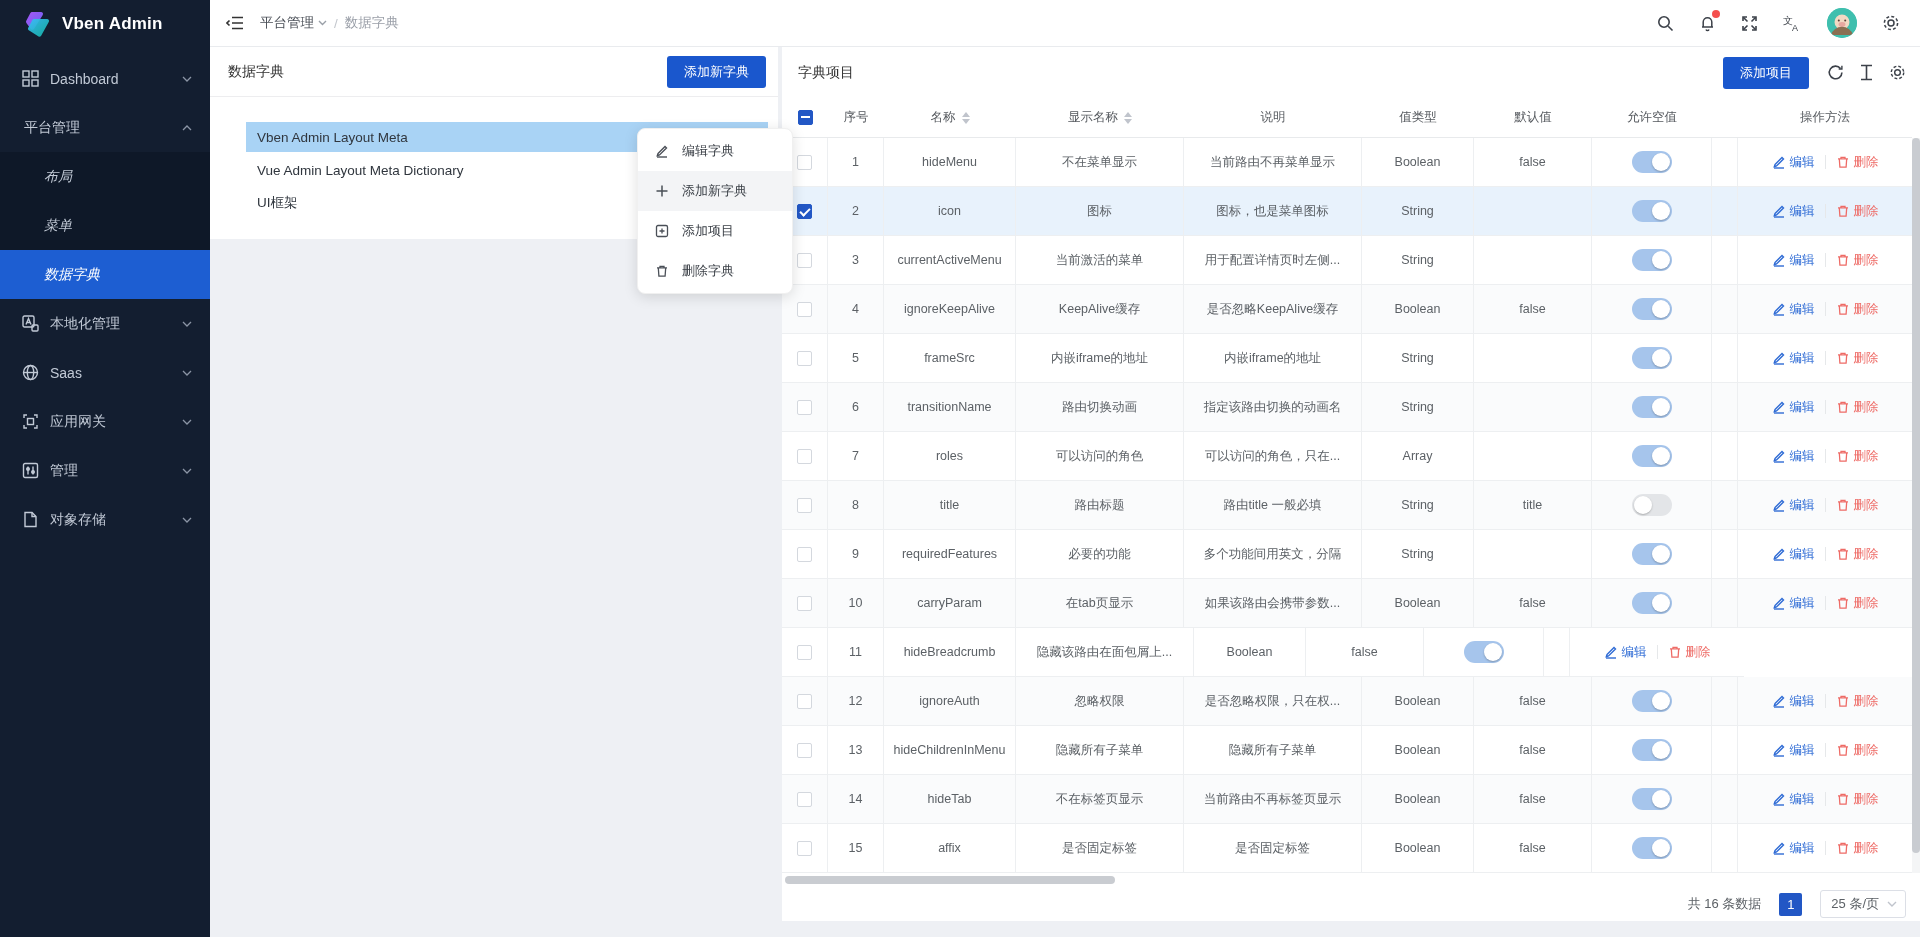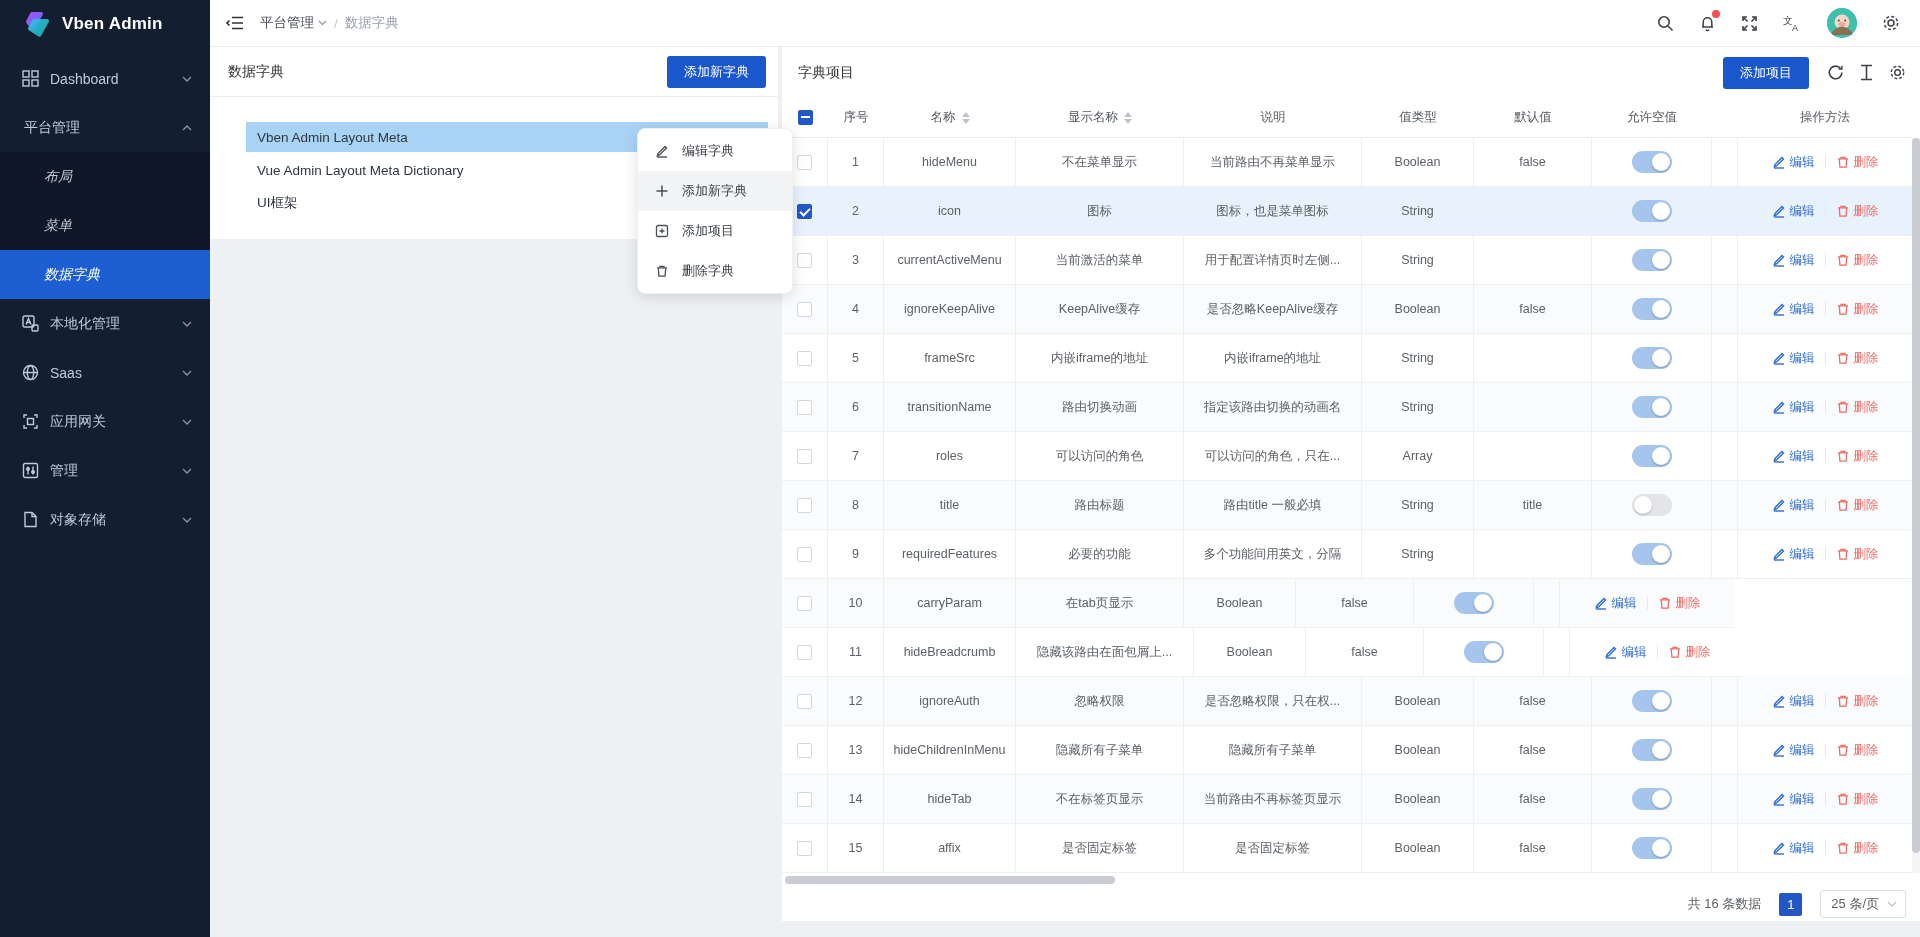--- a/index.html
+++ b/index.html
@@ -819,20 +819,23 @@
           </div>
           <div class="td" style="width: 56px; flex: 0 0 56px;">
             <span>10</span>
           </div>
           <div class="td" style="width: 132px; flex: 0 0 132px; text-align: center;">
             <span>carryParam</span>
           </div>
           <div class="td" style="width: 168px; flex: 0 0 168px;">
             <span>在tab页显示</span>
           </div>
+          <div class="td" style="width: 178px; flex: 0 0 178px;">
+            <span>如果该路由会携带参数...</span>
+          </div>
           <div class="td" style="width: 112px; flex: 0 0 112px;">
             <span>Boolean</span>
           </div>
           <div class="td" style="width: 118px; flex: 0 0 118px;">
             <span>false</span>
           </div>
           <div class="td" style="width: 120px; flex: 0 0 120px;">
             <span class="tg"></span>
           </div>
           <div class="td" style="width: 26px; flex: 0 0 26px;"></div>

